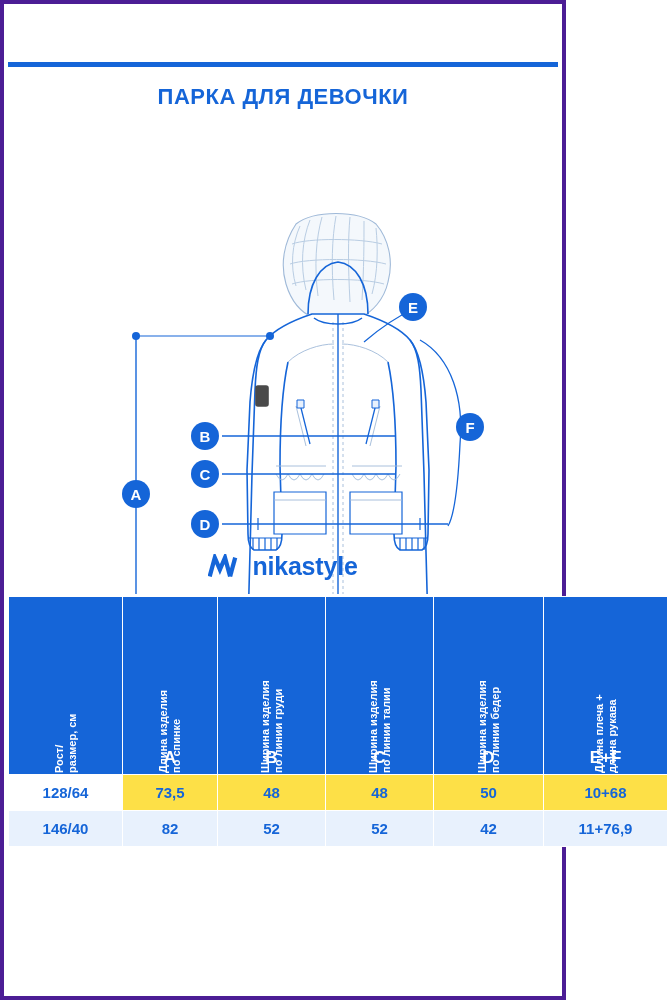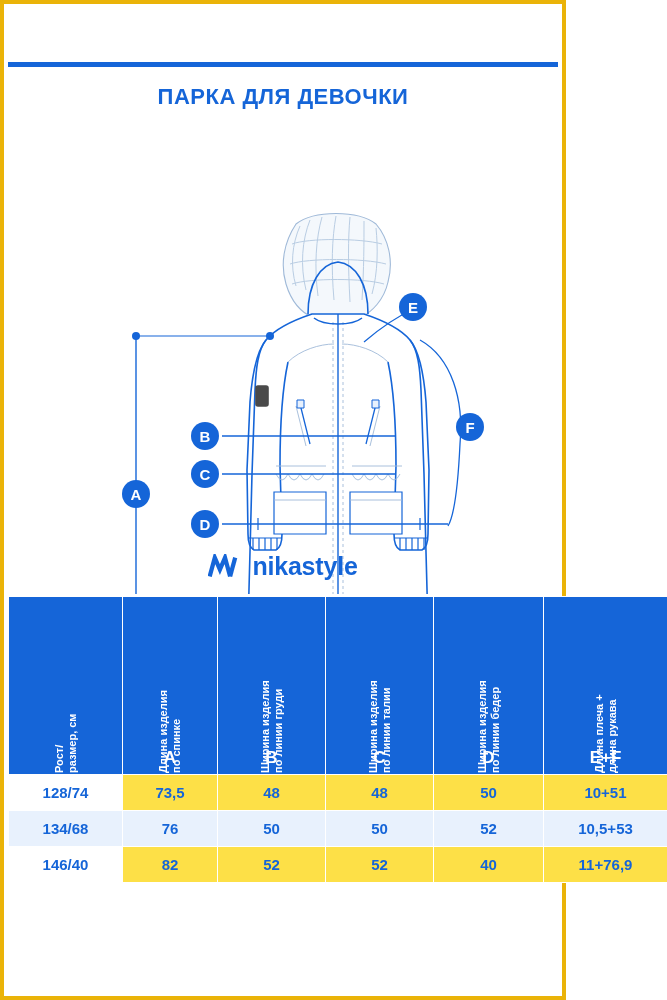--- a/index.html
+++ b/index.html
@@ -14,21 +14,21 @@
     font-family: "Liberation Sans", sans-serif;
     color: #0a6fd6;
     position: relative;
     overflow: hidden;
   }
   .page {
     position: absolute;
     left: 0; top: 0;
     width: 566px;
     height: 1000px;
-    border: 4px solid #eab308;
+    border: 4px solid #4c1d95;
     background: #fff;
   }
   
   .top-rule {
     position: absolute;
     left: 4px; right: 4px;
     top: 58px;
     height: 5px;
     background: #1565d8;
   }
@@ -324,40 +324,32 @@
           </th>
           <th style="width:124px;">
             <span class="vhead">Длина плеча +
 длина рукава</span>
             <span class="letter">E+F</span>
           </th>
         </tr>
       </thead>
       <tbody>
         <tr>
-          <td class="first">128/74</td>
+          <td class="first">128/64</td>
           <td>73,5</td>
           <td>48</td>
           <td>48</td>
           <td>50</td>
-          <td>10+51</td>
-        </tr>
-        <tr>
-          <td class="first">134/68</td>
-          <td>76</td>
-          <td>50</td>
-          <td>50</td>
-          <td>52</td>
-          <td>10,5+53</td>
+          <td>10+68</td>
         </tr>
         <tr>
           <td class="first">146/40</td>
           <td>82</td>
           <td>52</td>
           <td>52</td>
-          <td>40</td>
+          <td>42</td>
           <td>11+76,9</td>
         </tr>
       </tbody>
     </table>
   </div>
 
 </div>
 
 </body></html>

